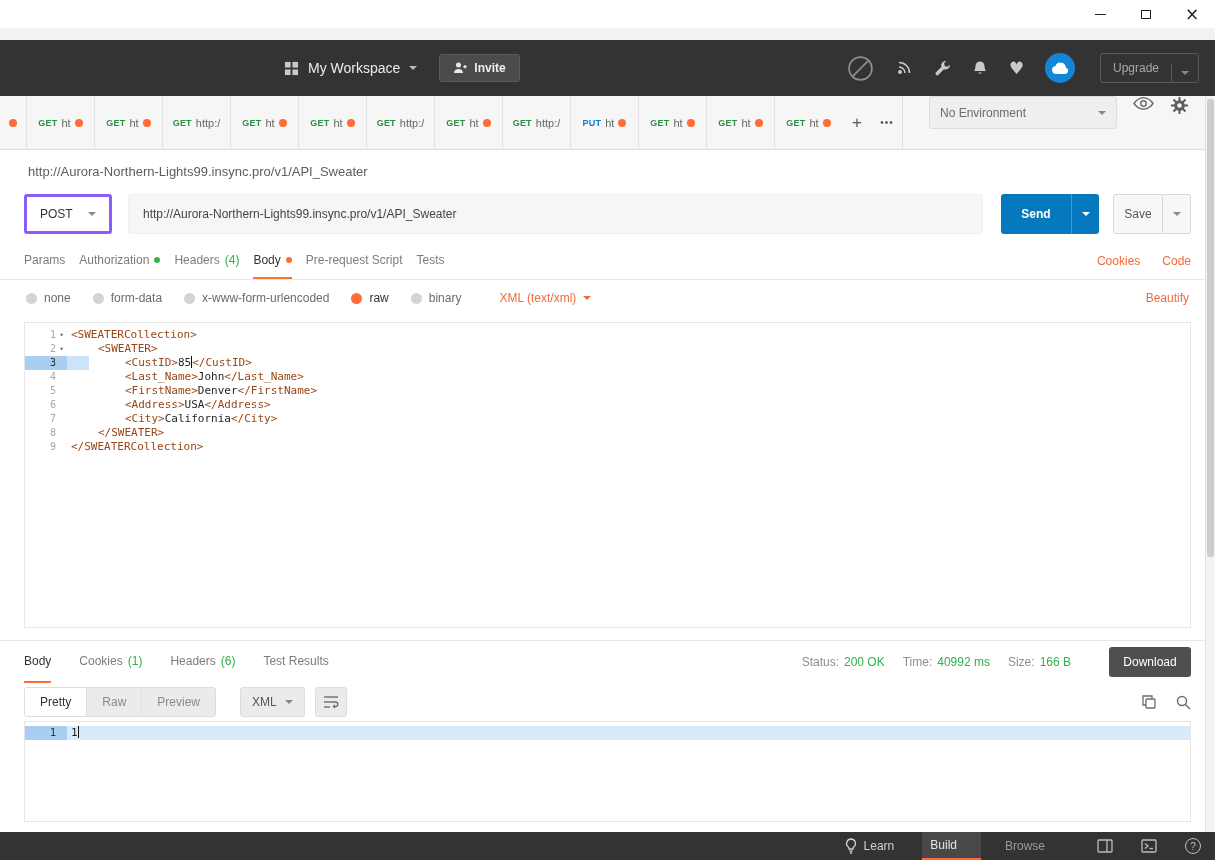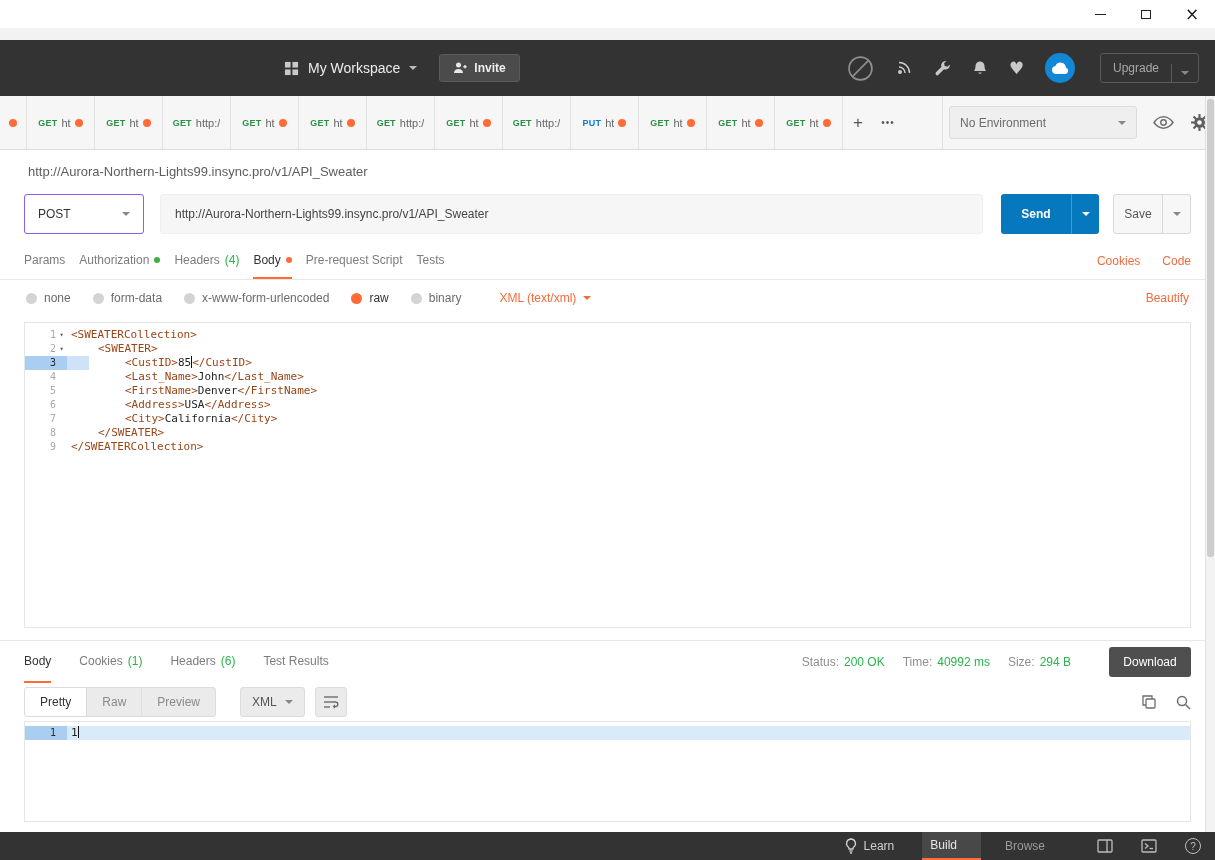--- a/index.html
+++ b/index.html
@@ -40,28 +40,28 @@
   .req-tab.partial { width:27px; }
   .tab-method { font-size:9px; font-weight:bold; letter-spacing:.2px; }
   .m-GET { color:#2d8f47; }
   .m-PUT { color:#0b7ecb; }
   .tab-label { font-size:11px; color:#666; white-space:nowrap; overflow:hidden; }
   .dirty-dot { width:8px; height:8px; border-radius:50%; background:#ff6c37; flex:none; }
   .tab-actions { display:flex; align-items:center; }
   .icon-btn { width:30px; height:54px; display:flex; align-items:center; justify-content:center; color:#555; cursor:pointer; }
   .icon-btn.plus { font-size:17px; }
   .icon-btn.more { font-size:10px; letter-spacing:1px; }
-  .env-area { margin-left:auto; display:flex; align-items:center; gap:16px; padding:0 6px; border-left:1px solid #e0e0e0; }
+  .env-area { margin-left:auto; display:flex; gap:16px; padding:0 26px; border-left:1px solid #e0e0e0; }
   .env-select { width:188px; height:33px; background:#efefef; border:1px solid #dcdcdc; border-radius:3px; display:flex; align-items:center; justify-content:space-between; padding:0 10px; color:#6b6b6b; font-size:12px; cursor:pointer; }
 
   
   .content { flex:1; display:flex; flex-direction:column; overflow:hidden; background:#fff; }
   .req-title { height:36px; padding:14px 0 0 28px; font-size:13px; color:#5d5d5d; }
   .builder { height:56px; display:flex; align-items:center; padding:0 24px; }
-  .method-select { width:120px; height:40px; border:1px solid #8b5cf6; border-radius:3px; background:#fff; display:flex; align-items:center; justify-content:space-between; padding:0 13px; font-size:12px; color:#333; cursor:pointer; flex:none; }
+  .method-select { width:88px; height:40px; border:3px solid #8b5cf6; border-radius:3px; background:#fff; display:flex; align-items:center; justify-content:space-between; padding:0 13px; font-size:12px; color:#333; cursor:pointer; flex:none; }
   .url-input { flex:1; height:40px; margin-left:16px; background:#f6f6f6; border:1px solid #efefef; border-radius:3px; padding:0 14px; font-size:12px; color:#444; font-family:"Liberation Sans", sans-serif; outline:none; }
   .send-group { display:flex; margin-left:18px; flex:none; }
   .send-main { width:70px; height:40px; background:#0678be; color:#fff; font-size:12px; font-weight:bold; border:none; border-radius:3px 0 0 3px; cursor:pointer; }
   .send-caret { width:28px; height:40px; background:#0678be; border-left:1px solid rgba(255,255,255,.25); border-radius:0 3px 3px 0; display:flex; align-items:center; justify-content:center; cursor:pointer; }
   .save-group { display:flex; margin-left:14px; flex:none; }
   .save-main { width:50px; height:40px; background:#f7f7f7; border:1px solid #d8d8d8; border-radius:3px 0 0 3px; font-size:12px; color:#555; cursor:pointer; }
   .save-caret { width:28px; height:40px; background:#f7f7f7; border:1px solid #d8d8d8; border-left:none; border-radius:0 3px 3px 0; display:flex; align-items:center; justify-content:center; cursor:pointer; }
 
   .req-tabs { height:38px; display:flex; align-items:stretch; gap:30px; padding:0 24px; border-bottom:1px solid #e8e8e8; flex:none; }
   .rtab { display:flex; align-items:center; gap:5px; font-size:12px; color:#7c7c7c; cursor:pointer; border-bottom:2px solid transparent; }
@@ -426,21 +426,21 @@
           <span class="meta-pair">
             <span class="meta-label">Status:</span>
             <span class="meta-value">200 OK</span>
           </span>
           <span class="meta-pair">
             <span class="meta-label">Time:</span>
             <span class="meta-value">40992 ms</span>
           </span>
           <span class="meta-pair">
             <span class="meta-label">Size:</span>
-            <span class="meta-value">294 B</span>
+            <span class="meta-value">166 B</span>
           </span>
         </div>
         <button class="download-btn">Download</button>
       </div>
 
       <div class="resp-toolbar">
         <div class="view-group">
             <div class="vmode active">Pretty</div>
             <div class="vmode">Raw</div>
             <div class="vmode">Preview</div>

